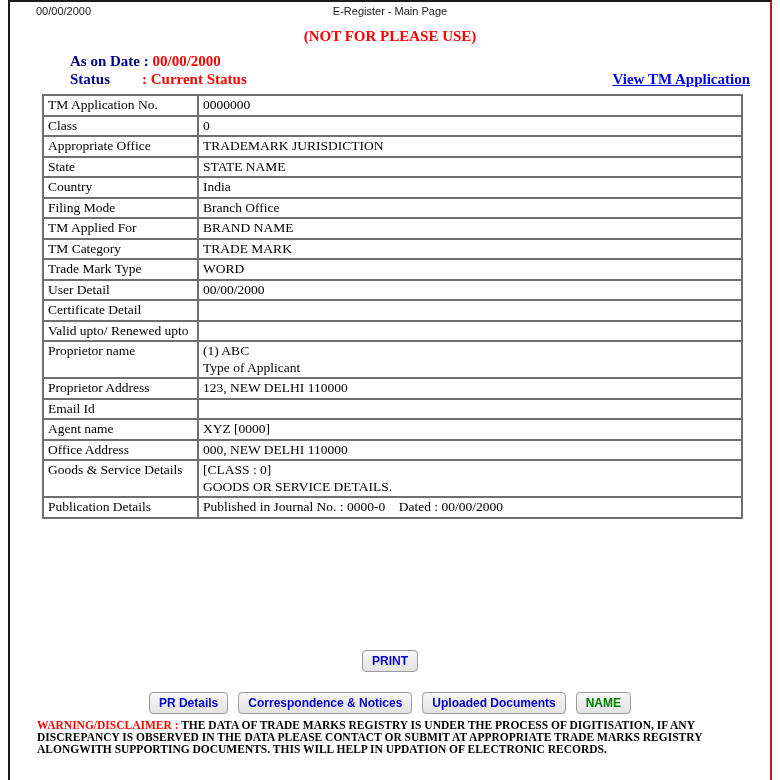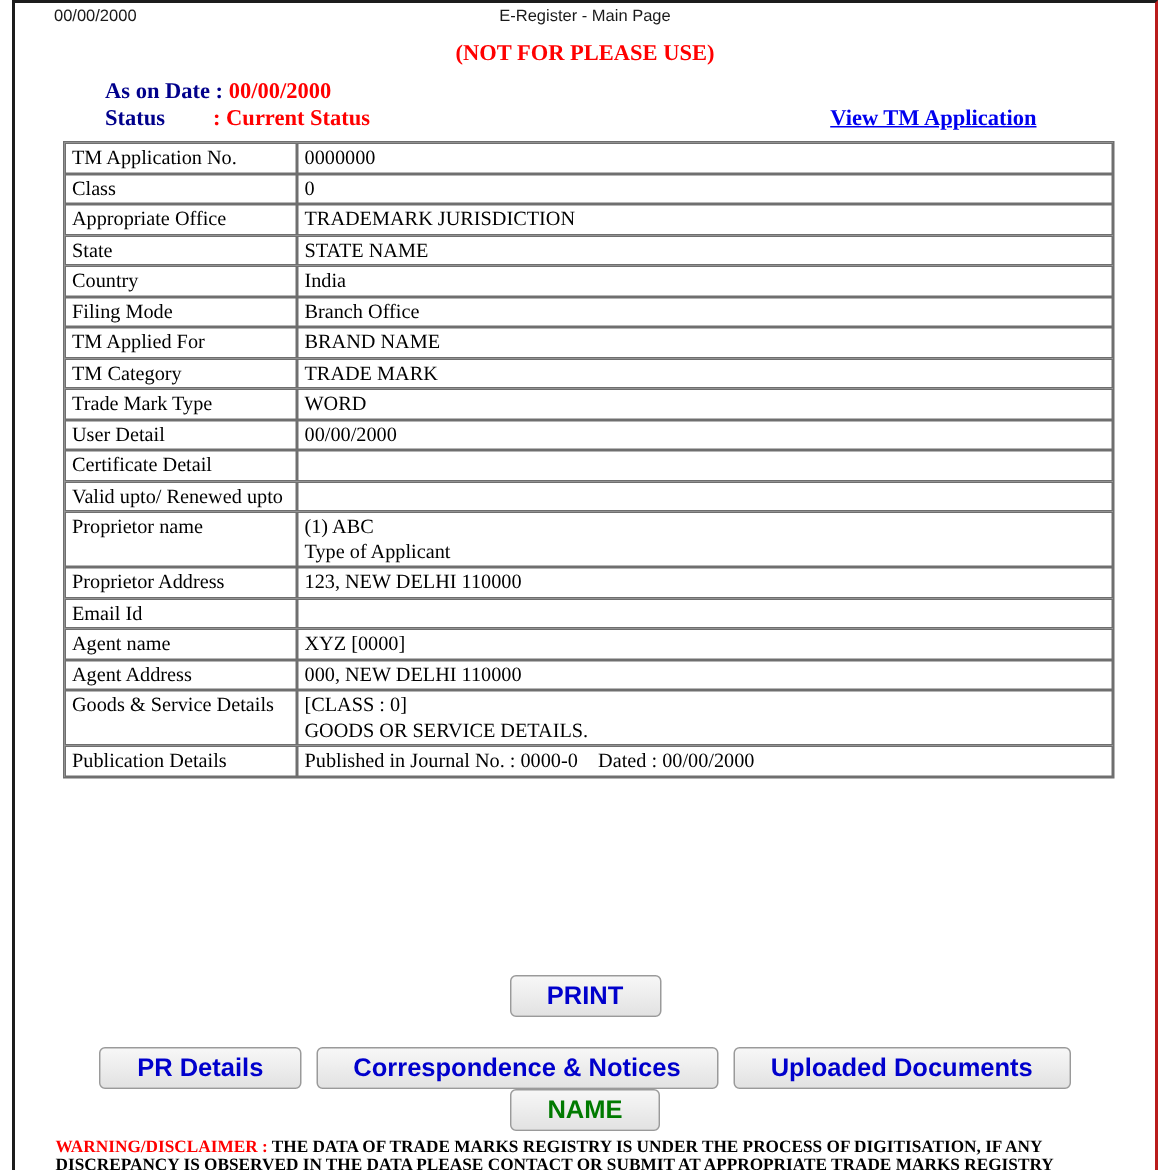--- a/index.html
+++ b/index.html
@@ -40,21 +40,21 @@
   .info-lines { margin-top: 7px; padding-left: 60px; }
   .info-line { font-size: 15px; font-weight: bold; line-height: 18px; }
   .lbl-blue { color: #00008b; }
   .val-red  { color: #ff0000; }
   .status-lbl { display: inline-block; width: 72px; }
   .status-link-row {
     display: flex;
     justify-content: space-between;
     align-items: baseline;
     padding-left: 60px;
-    padding-right: 79px;
+    padding-right: 20px;
   }
   .view-link {
     color: #0000ee;
     font-weight: bold;
     font-size: 15px;
     text-decoration: underline;
     cursor: pointer;
   }
   
   table.tm-details {
@@ -70,27 +70,27 @@
     line-height: 16.5px;
     padding: 1px 3px 1px 4px;
     vertical-align: top;
     color: #000000;
   }
   table.tm-details td.lbl { width: 155px; }
   table.tm-details td.val { white-space: pre-wrap; }
   
   .btn {
     font-family: "Liberation Sans", sans-serif;
-    font-size: 17px;
+    font-size: 12px;
     font-weight: bold;
     color: #0000cc;
     background: linear-gradient(#f7f7f7, #e2e2e2);
     border: 1px solid #9a9a9a;
     border-radius: 4px;
-    padding: 3px 24px;
+    padding: 3px 9px;
     cursor: pointer;
   }
   .btn.green { color: #007a00; }
   .print-row { margin-top: 131px; text-align: center; }
   .nav-row {
     margin-top: 20px;
     text-align: center;
   }
   .nav-row .btn { margin: 0 3px; }
   
@@ -186,21 +186,21 @@
         </tr>
         <tr>
           <td class="lbl">Email Id</td>
           <td class="val"></td>
         </tr>
         <tr>
           <td class="lbl">Agent name</td>
           <td class="val">XYZ [0000]</td>
         </tr>
         <tr>
-          <td class="lbl">Agent Address</td>
+          <td class="lbl">Office Address</td>
           <td class="val">000, NEW DELHI 110000</td>
         </tr>
         <tr>
           <td class="lbl">Goods &amp; Service Details</td>
           <td class="val">[CLASS : 0]
 GOODS OR SERVICE DETAILS.</td>
         </tr>
         <tr>
           <td class="lbl">Publication Details</td>
           <td class="val">Published in Journal No. : 0000-0    Dated : 00/00/2000</td>

